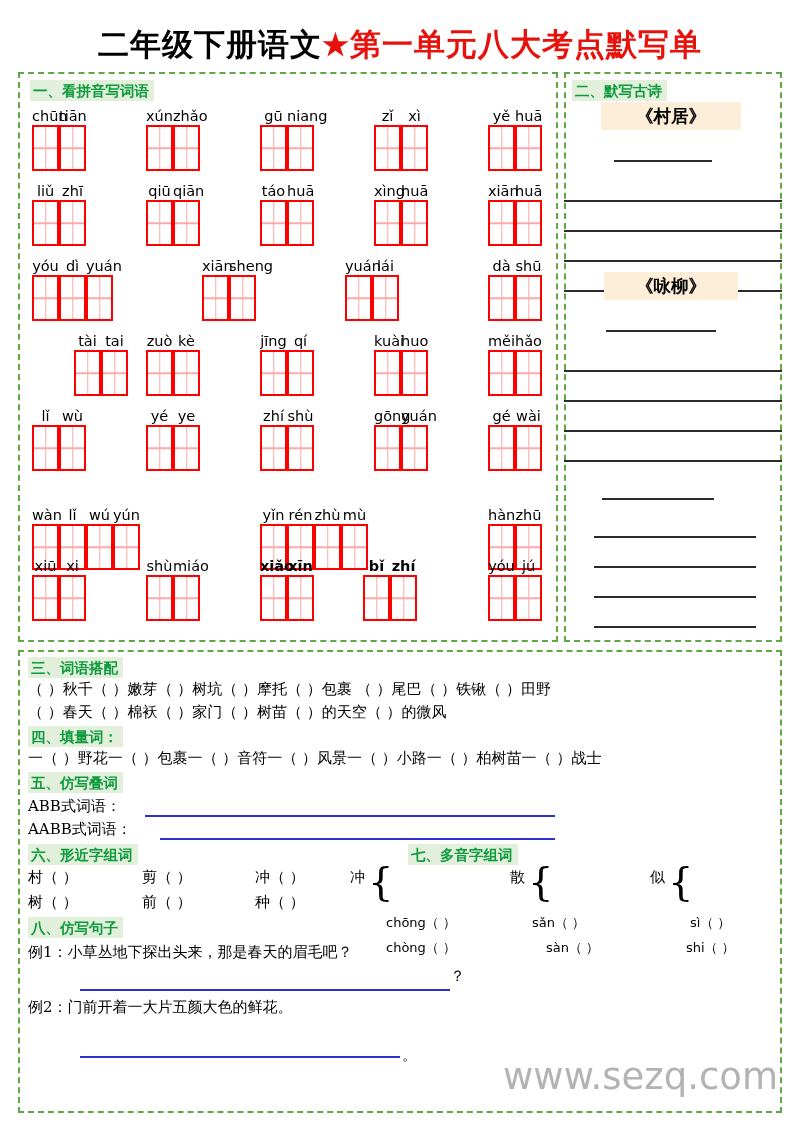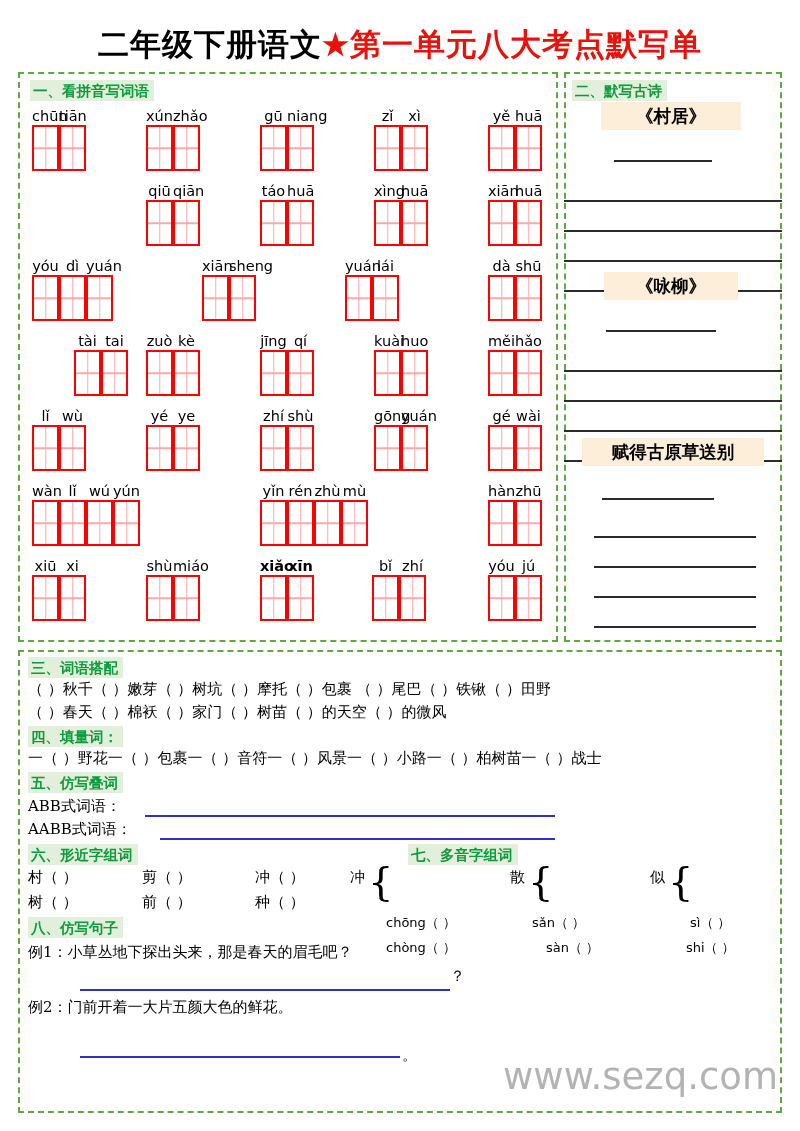--- a/index.html
+++ b/index.html
@@ -142,20 +142,30 @@
               <div class="py-syl" style="width: 27px;">yě</div>
               <div class="py-syl" style="width: 27px;">huā</div>
             </div>
             <div class="py-cells">
               <div class="cell"></div>
               <div class="cell"></div>
             </div>
           </div>
         </div>
         <div class="py-row" style="top: 103px;">
+          <div class="py-group" style="left: 0px;">
+            <div class="py-syls">
+              <div class="py-syl" style="width: 27px;">liǔ</div>
+              <div class="py-syl" style="width: 27px;">zhī</div>
+            </div>
+            <div class="py-cells">
+              <div class="cell"></div>
+              <div class="cell"></div>
+            </div>
+          </div>
           <div class="py-group" style="left: 114px;">
             <div class="py-syls">
               <div class="py-syl" style="width: 27px;">qiū</div>
               <div class="py-syl" style="width: 27px;">qiān</div>
             </div>
             <div class="py-cells">
               <div class="cell"></div>
               <div class="cell"></div>
             </div>
           </div>
@@ -331,21 +341,21 @@
             <div class="py-syls">
               <div class="py-syl" style="width: 27px;">gé</div>
               <div class="py-syl" style="width: 27px;">wài</div>
             </div>
             <div class="py-cells">
               <div class="cell"></div>
               <div class="cell"></div>
             </div>
           </div>
         </div>
-        <div class="py-row" style="top: 403px; padding-left: 43px;">
+        <div class="py-row" style="top: 427px; padding-left: 43px;">
           <div class="py-group" style="left: 0px;">
             <div class="py-syls">
               <div class="py-syl" style="width: 27px;">wàn</div>
               <div class="py-syl" style="width: 27px;">lǐ</div>
               <div class="py-syl" style="width: 27px;">wú</div>
               <div class="py-syl" style="width: 27px;">yún</div>
             </div>
             <div class="py-cells">
               <div class="cell"></div>
               <div class="cell"></div>
@@ -402,21 +412,21 @@
           <div class="py-group" style="left: 228px; font-weight: bold;">
             <div class="py-syls">
               <div class="py-syl" style="width: 27px;">xiǎo</div>
               <div class="py-syl" style="width: 27px;">xīn</div>
             </div>
             <div class="py-cells">
               <div class="cell"></div>
               <div class="cell"></div>
             </div>
           </div>
-          <div class="py-group" style="left: 340px;">
+          <div class="py-group" style="left: 331px; font-weight: bold;">
             <div class="py-syls">
               <div class="py-syl" style="width: 27px;">bǐ</div>
               <div class="py-syl" style="width: 27px;">zhí</div>
             </div>
             <div class="py-cells">
               <div class="cell"></div>
               <div class="cell"></div>
             </div>
           </div>
           <div class="py-group" style="left: 456px;">
@@ -440,21 +450,20 @@
       <div class="rule" style="left: -2px; top: 126px; width: 218px;"></div>
       <div class="rule" style="left: -2px; top: 156px; width: 218px;"></div>
       <div class="rule" style="left: -2px; top: 186px; width: 218px;"></div>
       <div class="rule" style="left: -2px; top: 216px; width: 218px;"></div>
       <div class="poem-title" style="left: 38px; top: 198px; width: 134px; box-sizing: border-box;">《咏柳》</div>
       <div class="rule" style="left: 40px; top: 256px; width: 110px;"></div>
       <div class="rule" style="left: -2px; top: 296px; width: 218px;"></div>
       <div class="rule" style="left: -2px; top: 326px; width: 218px;"></div>
       <div class="rule" style="left: -2px; top: 356px; width: 218px;"></div>
       <div class="rule" style="left: -2px; top: 386px; width: 218px;"></div>
-      <div class="poem-title" style="left: 16px; top: 364px; width: 182px; box-sizing: border-box;">赋得古原草送别</div>
       <div class="rule" style="left: 36px; top: 424px; width: 112px;"></div>
       <div class="rule" style="left: 28px; top: 462px; width: 162px;"></div>
       <div class="rule" style="left: 28px; top: 492px; width: 162px;"></div>
       <div class="rule" style="left: 28px; top: 522px; width: 162px;"></div>
       <div class="rule" style="left: 28px; top: 552px; width: 162px;"></div>
     </div>
 
   <div class="dashbox" id="box-bottom">
 
     <div class="sec-head" style="position:absolute;left:8px;top:5px;">三、词语搭配</div>

